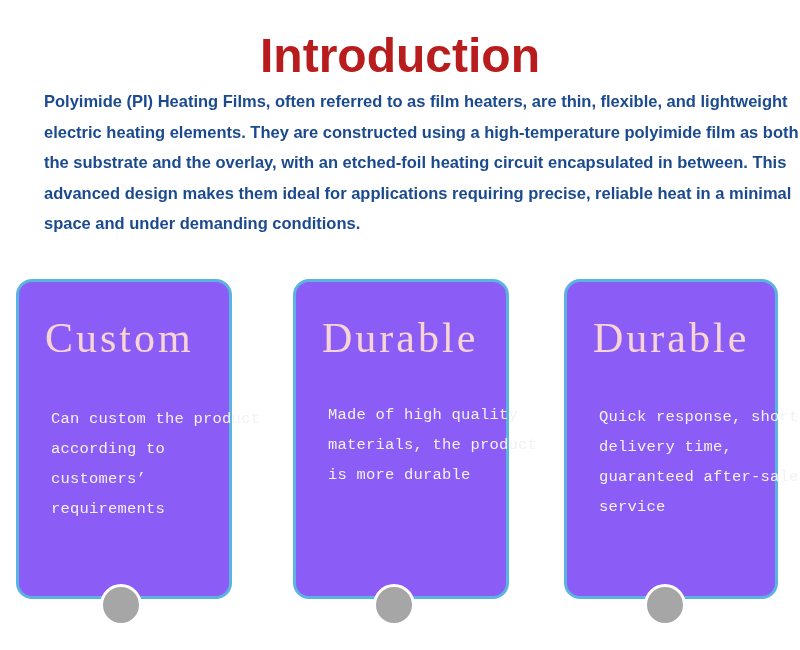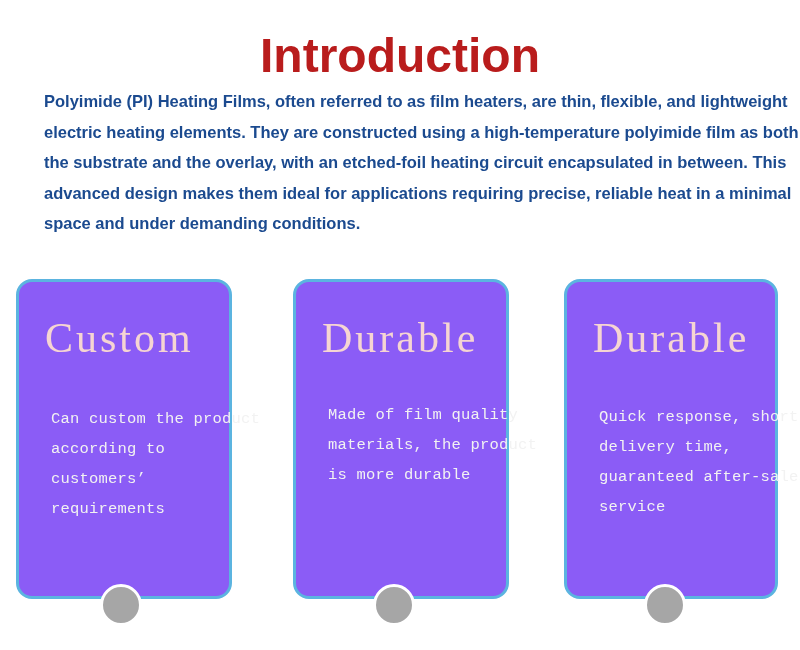--- a/index.html
+++ b/index.html
@@ -122,21 +122,21 @@
 
 <div class="cards-row">
 
   <div class="feature-card card-1">
     <div class="card-title">Custom</div>
     <div class="card-body">Can custom the product according to customers’ requirements</div>
   </div>
 
   <div class="feature-card card-2">
     <div class="card-title">Durable</div>
-    <div class="card-body">Made of film quality materials, the product is more durable</div>
+    <div class="card-body">Made of high quality materials, the product is more durable</div>
   </div>
 
   <div class="feature-card card-3">
     <div class="card-title">Durable</div>
     <div class="card-body">Quick response, short delivery time, guaranteed after-sales service</div>
   </div>
 
   <div class="card-knob knob-1"></div>
   <div class="card-knob knob-2"></div>
   <div class="card-knob knob-3"></div>

